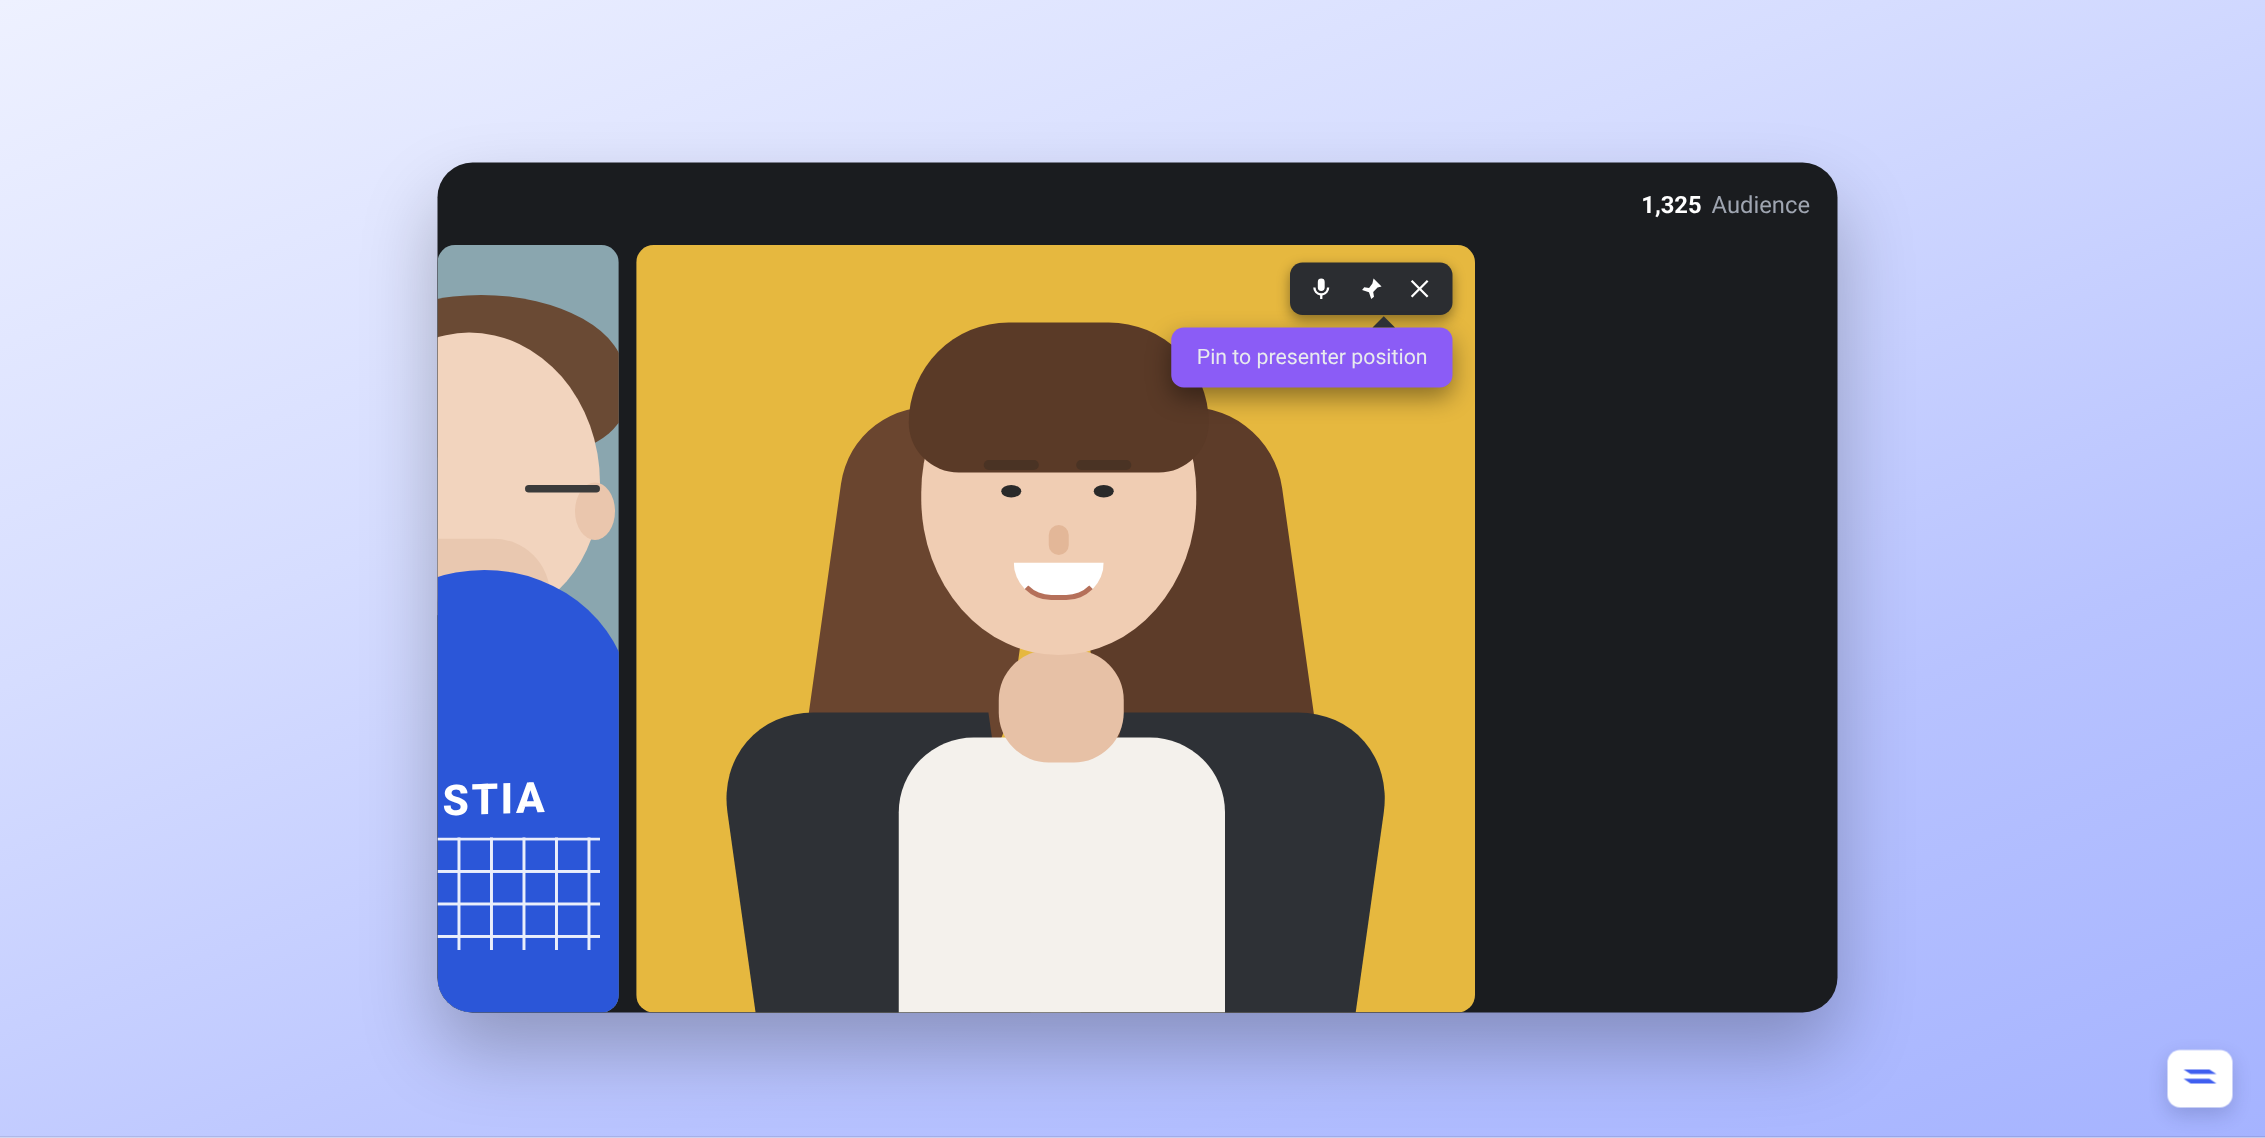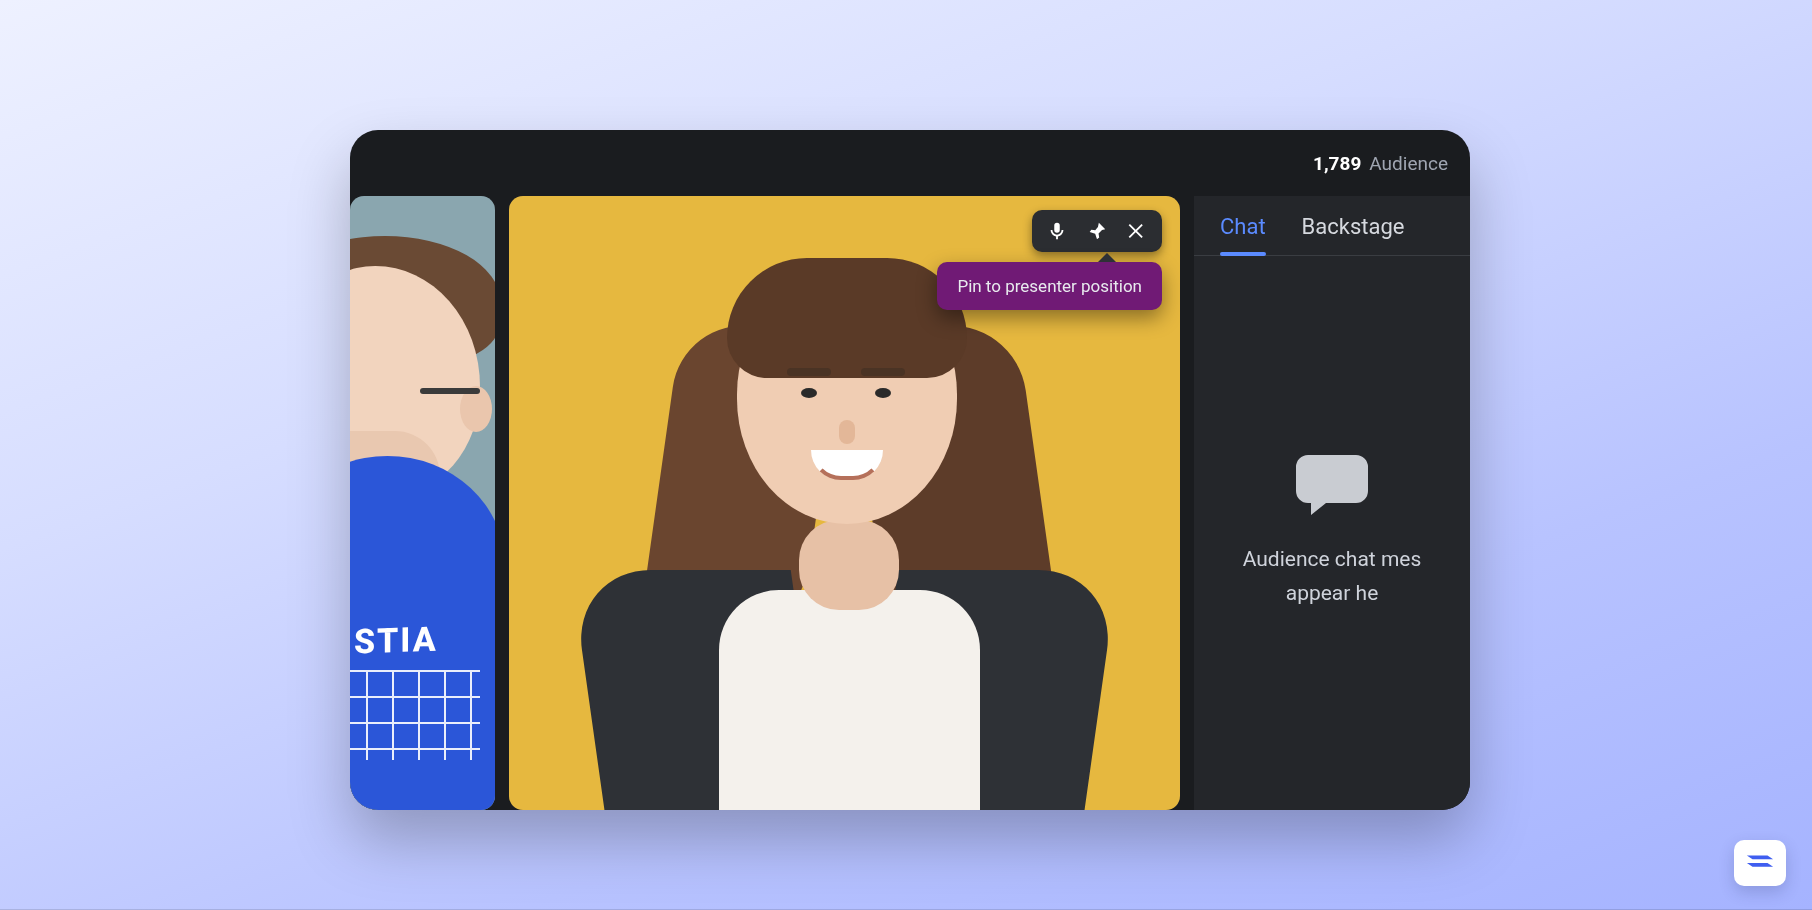--- a/index.html
+++ b/index.html
@@ -187,21 +187,21 @@
     display:flex; align-items:center; justify-content:center;
     color: #fff;
     cursor: pointer;
   }
   .tile-controls .ctrl svg { width: 22px; height: 22px; fill: #fff; }
 
   .tooltip {
     position: absolute;
     top: 66px;
     right: 18px;
-    background: #701a75;
+    background: #8b5cf6;
     color: #e8eaee;
     font-size: 17px;
     padding: 14px 20px;
     border-radius: 10px;
     box-shadow: 0 8px 20px rgba(0,0,0,.4);
   }
   .tooltip::before {
     content: "";
     position: absolute;
     top: -9px;
@@ -278,21 +278,21 @@
     position: fixed; left:0; right:0; bottom: 0; height: 1px;
     background: rgba(0,0,0,.12);
   }
 </style>
 </head>
 <body>
 
 <div class="app-window">
 
   <div class="topbar">
-    <span class="count">1,789</span>
+    <span class="count">1,325</span>
     <span class="count-label">Audience</span>
   </div>
 
   <div class="main-area">
 
     <div class="tile left">
       <div class="person-left">
         <div class="hair"></div>
         <div class="head"></div>
         <div class="ear"></div>
@@ -340,35 +340,20 @@
         </div>
       </div>
 
       <div class="tooltip">
         <span>Pin to presenter position</span>
       </div>
     </div>
 
   </div>
 
-  <div class="side-panel">
-    <div class="tabs">
-      <div class="tab active">Chat</div>
-      <div class="tab">Backstage</div>
-    </div>
-    <div class="chat-empty">
-      <div class="bubble-icon">
-        <svg viewBox="0 0 24 20">
-            <path d="M4 0h16a4 4 0 0 1 4 4v8a4 4 0 0 1-4 4H10l-5 4v-4H4a4 4 0 0 1-4-4V4a4 4 0 0 1 4-4z"></path>
-          </svg>
-      </div>
-      <div class="line">Audience chat mes</div>
-      <div class="line">appear he</div>
-    </div>
-  </div>
 
 </div>
 
 <div class="powered-badge">
   <svg viewBox="0 0 32 24">
       <path d="M2 4h22l6 4H8L2 4zm0 8h22l6 4H8l-6-4z"></path>
     </svg>
 </div>
 
 <div class="shadow-line"></div>

